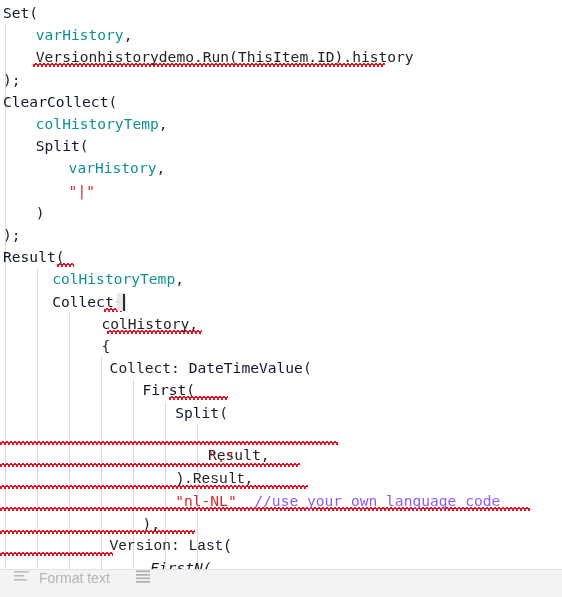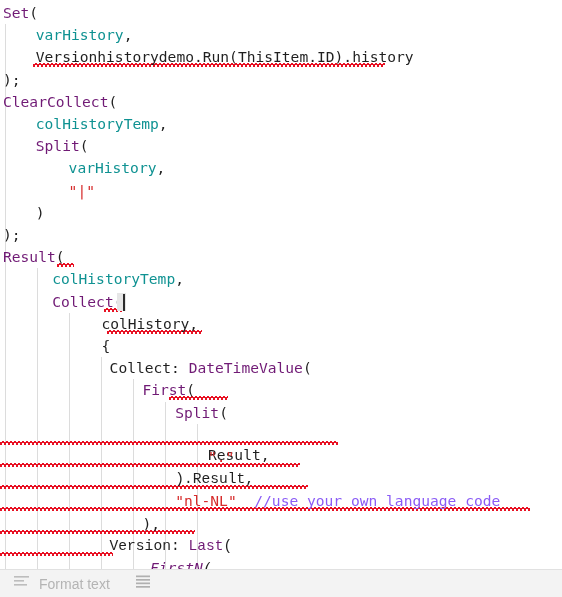--- a/index.html
+++ b/index.html
@@ -32,21 +32,21 @@
     height:22px;
     line-height:22px;
     white-space:pre;
     font-size:14.6px;
     font-family:"DejaVu Sans Mono","Liberation Mono",monospace;
     color:#1f1f1f;
     letter-spacing:0px;
   }
 
   
-  .fn    { color:#701a75; }
+  .fn    { color:#0f172a; }
   .var   { color:#0f9292; }
   .str   { color:#d62b2b; }
   .com   { color:#8b5cf6; }
   .pl    { color:#1f1f1f; }
 
   
   .sq{
     position:absolute;
     height:4px;
     background-image:
@@ -72,21 +72,21 @@
   
   #toolbar{
     position:absolute;left:0;bottom:0;
     width:562px;height:27px;
     background:#f3f3f3;
     border-top:1px solid #e1e1e1;
     display:flex;align-items:center;
     font-family:"Liberation Sans",sans-serif;
   }
   .tbtn{
-    display:flex;align-items:center;
+    display:flex;
     height:27px;
     padding:0 12px 0 14px;
     cursor:default;
     gap:9px;
   }
   .tbtn .lbl{
     font-size:14px;
     color:#b4b4b4;
     font-family:"Liberation Sans",sans-serif;
     white-space:nowrap;

